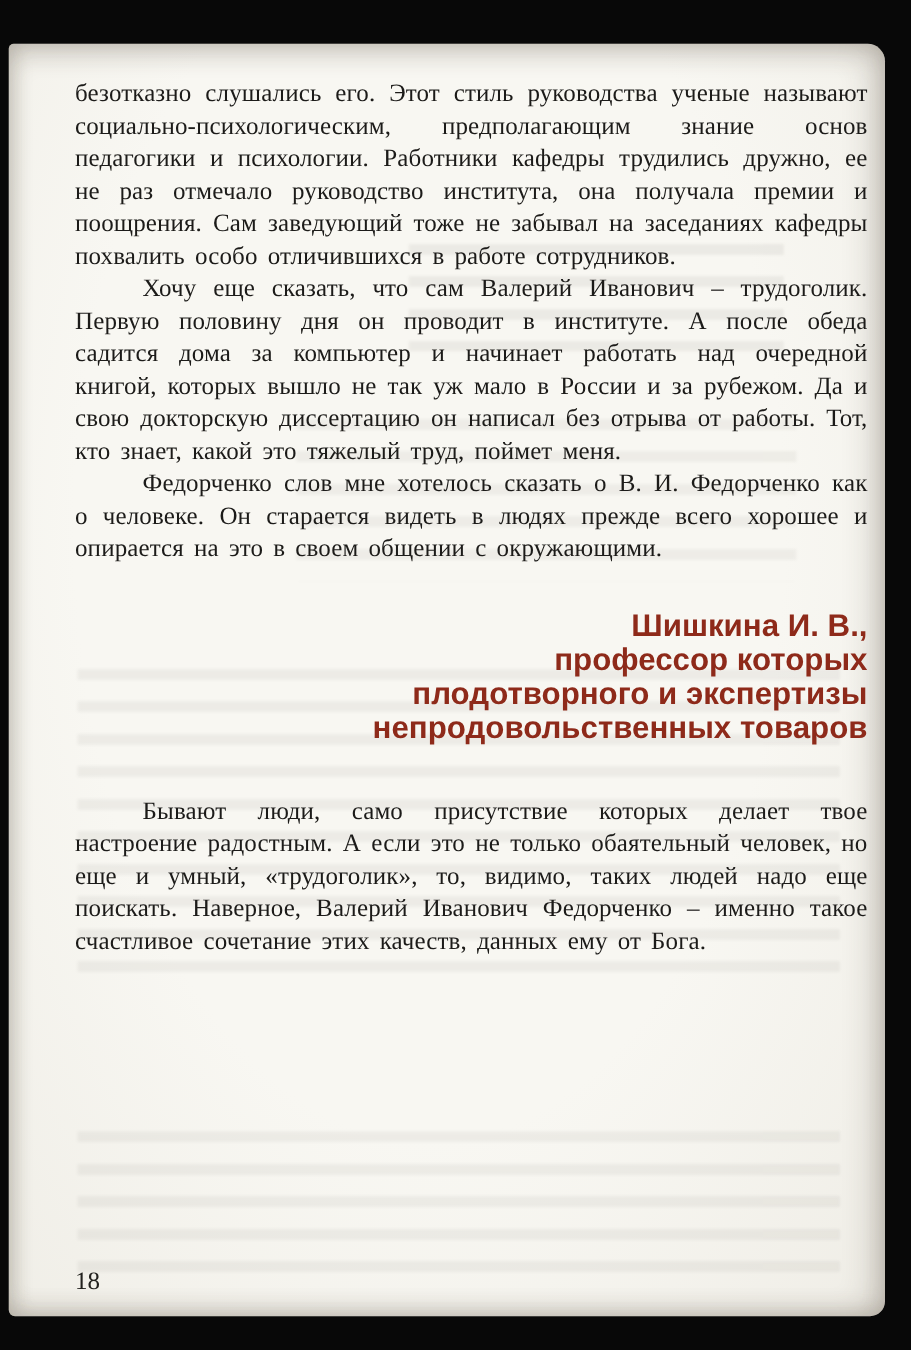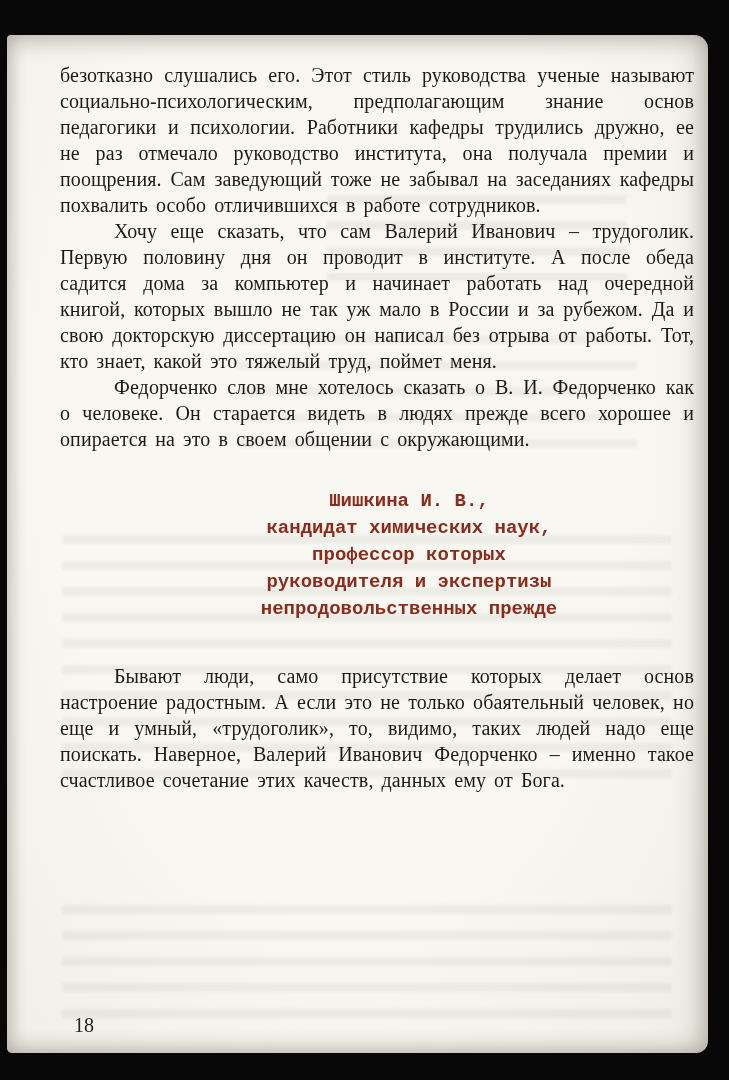--- a/index.html
+++ b/index.html
@@ -58,34 +58,34 @@
   }
   .para {
     margin: 0;
     text-indent: 54px;
   }
   .para.first {
     text-indent: 0;
   }
   .author-block {
     margin: 36px 0 40px 64px;
-    font-family: Liberation Mono, monospace;
+    font-family: Liberation Sans, sans-serif;
     font-weight: bold;
-    font-size: 19px;
+    font-size: 25px;
     line-height: 27px;
-    text-align: center;
+    text-align: right;
     word-spacing: normal;
     letter-spacing: 0;
   }
   .author-line {
     margin: 0;
   }
   .page-number {
     position: absolute;
-    left: 67px;
+    left: 53px;
     bottom: 16px;
     font-size: 20px;
     color: #23221f;
   }
 </style>
 </head>
 <body>
 
 <div class="viewport">
   <div class="page">
@@ -95,24 +95,23 @@
     <div class="ghost g3"></div>
     <div class="ghost g4"></div>
 
     <div class="text-block">
       <p class="para first">безотказно слушались его. Этот стиль руководства ученые называют социально-психологическим, предполагающим знание основ педагогики и психологии. Работники кафедры трудились дружно, ее не раз отмечало руководство института, она получала премии и поощрения. Сам заведующий тоже не забывал на заседаниях кафедры похвалить особо отличившихся в работе сотрудников.</p>
       <p class="para">Хочу еще сказать, что сам Валерий Иванович – трудоголик. Первую половину дня он проводит в институте. А после обеда садится дома за компьютер и начинает работать над очередной книгой, которых вышло не так уж мало в России и за рубежом. Да и свою докторскую диссертацию он написал без отрыва от работы. Тот, кто знает, какой это тяжелый труд, поймет меня.</p>
       <p class="para">Федорченко слов мне хотелось сказать о В. И. Федорченко как о человеке. Он старается видеть в людях прежде всего хорошее и опирается на это в своем общении с окружающими.</p>
 
       <div class="author-block" style="color: rgb(142, 42, 26);">
         <div class="author-line">Шишкина И. В.,</div>
-        <div class="author-line">кандидат химических наук,</div>
         <div class="author-line">профессор которых</div>
-        <div class="author-line">руководителя и экспертизы</div>
-        <div class="author-line">непродовольственных прежде</div>
+        <div class="author-line">плодотворного и экспертизы</div>
+        <div class="author-line">непродовольственных товаров</div>
       </div>
 
-      <p class="para">Бывают люди, само присутствие которых делает основ настроение радостным. А если это не только обаятельный человек, но еще и умный, «трудоголик», то, видимо, таких людей надо еще поискать. Наверное, Валерий Иванович Федорченко – именно такое счастливое сочетание этих качеств, данных ему от Бога.</p>
+      <p class="para">Бывают люди, само присутствие которых делает твое настроение радостным. А если это не только обаятельный человек, но еще и умный, «трудоголик», то, видимо, таких людей надо еще поискать. Наверное, Валерий Иванович Федорченко – именно такое счастливое сочетание этих качеств, данных ему от Бога.</p>
     </div>
 
     <div class="page-number">18</div>
   </div>
 </div>
 
 </body></html>

